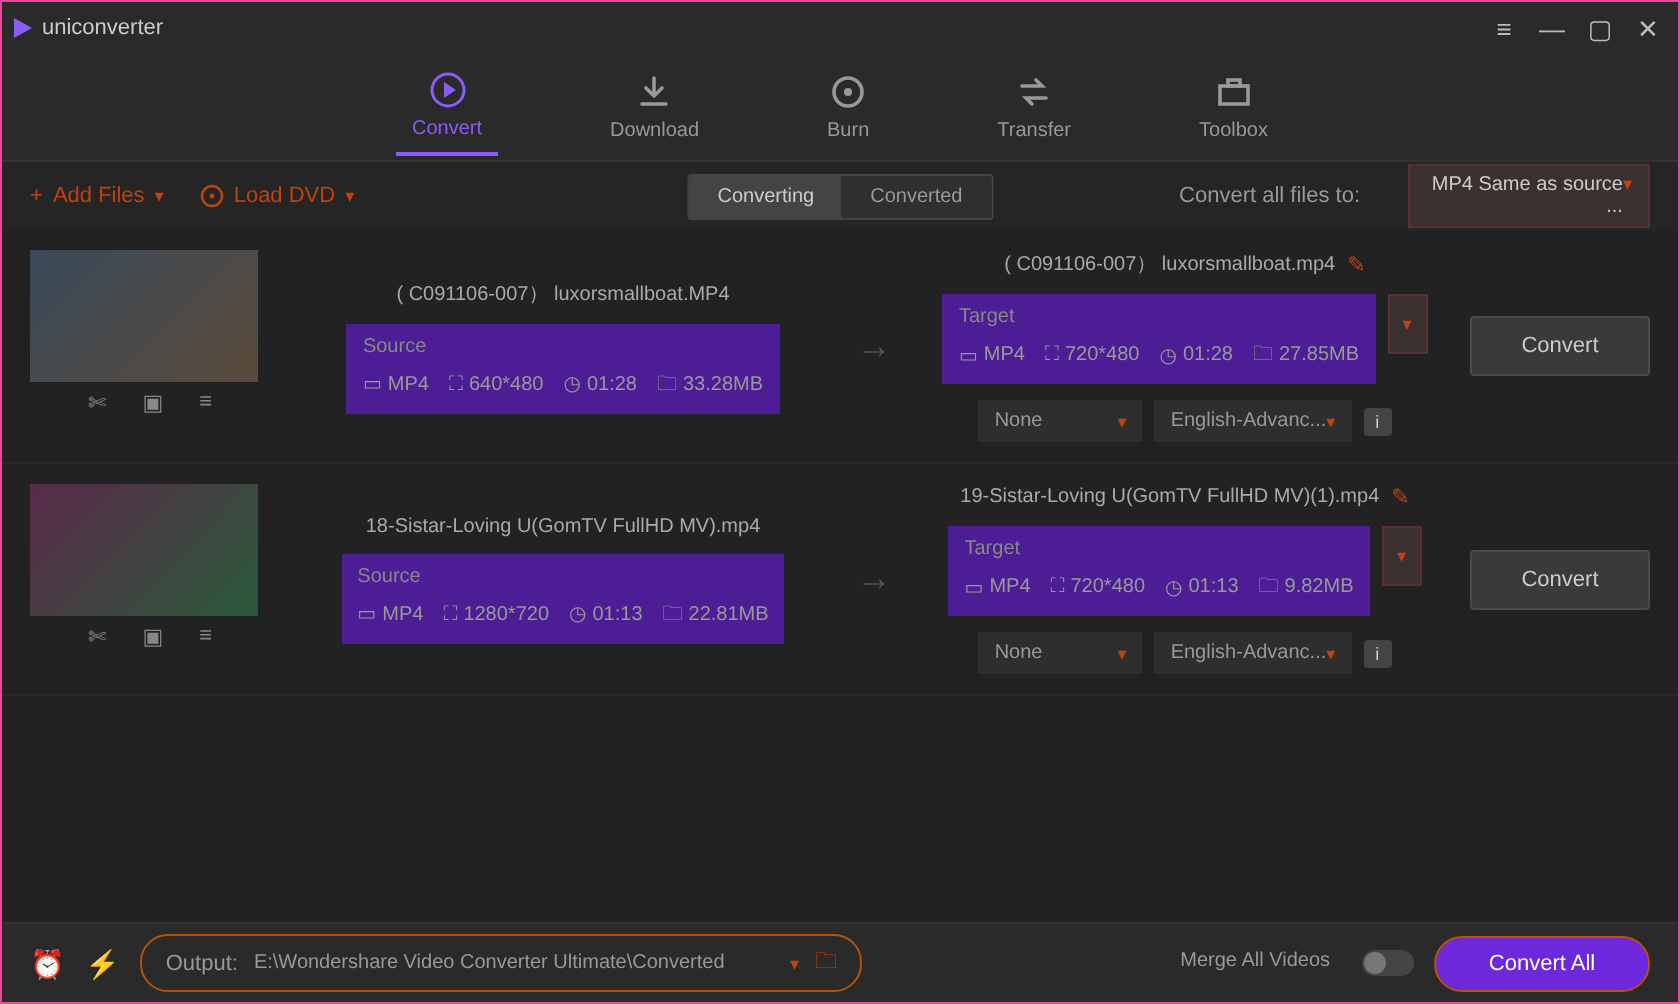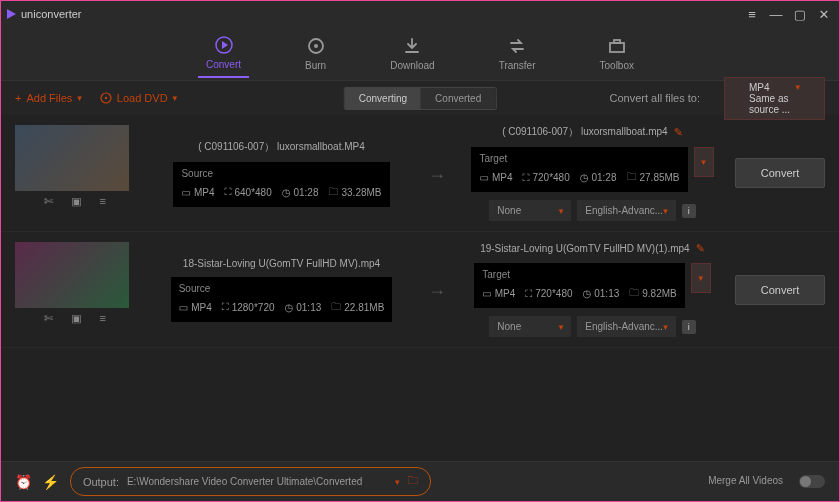--- a/index.html
+++ b/index.html
@@ -21,35 +21,35 @@
 .nav-icon { width: 20px; height: 20px; display: flex; align-items: center; justify-content: center; }
 .nav-label { font-size: 10px; }
 
 
 .toolbar { height: 34px; background: #252525; display: flex; align-items: center; padding: 0 14px; gap: 18px; position: relative; }
 .tl-btn { color: #c2410c; display: flex; align-items: center; gap: 5px; cursor: pointer; font-size: 11px; }
 .seg { position: absolute; left: 50%; transform: translateX(-50%); display: flex; border: 1px solid #444; border-radius: 2px; overflow: hidden; }
 .seg-btn { padding: 5px 14px; font-size: 10px; background: #2f2f2f; cursor: pointer; color: #999; }
 .seg-btn.active { background: #444; color: #ccc; }
 .convert-all-files { margin-left: auto; display: flex; align-items: center; gap: 24px; }
-.format-dd { background: #3a3030; border: 1px solid #5a3030; padding: 4px 24px; width: 101px; font-size: 10px; color: #ccc; display: flex; justify-content: space-between; cursor: pointer; }
+.format-dd { background: #3a3030; border: 1px solid #5a3030; padding: 4px 8px; width: 121px; font-size: 10px; color: #ccc; display: flex; justify-content: space-between; cursor: pointer; text-align: right; }
 
 
 .list { flex: 1; overflow: auto; background: #222; }
 .file-row { display: flex; padding: 10px 14px; gap: 10px; border-bottom: 1px solid #2a2a2a; align-items: flex-start; }
 .thumb-col { width: 120px; }
 .thumb { width: 114px; height: 66px; background: linear-gradient(135deg, #3a4a5a, #5a4a3a); position: relative; }
 .thumb2 { background: linear-gradient(135deg, #5a2a4a, #2a5a3a); }
 .thumb-tools { display: flex; justify-content: center; gap: 18px; margin-top: 4px; color: #888; }
 .thumb-tools span { cursor: pointer; }
 
 .panel-col { flex: 1; display: flex; align-items: center; gap: 6px; }
 .panel { flex: 1; display: flex; flex-direction: column; gap: 4px; align-items: center; }
 .file-name { font-size: 10px; color: #aaa; display: flex; align-items: center; gap: 6px; margin-bottom: 4px; }
-.info-box { background: #000000; padding: 6px 8px; display: flex; flex-direction: column; gap: 5px; }
+.info-box { background: #4c1d95; padding: 6px 8px; display: flex; flex-direction: column; gap: 5px; }
 .info-head { display: flex; justify-content: space-between; font-size: 10px; color: #888; }
 .info-body { display: flex; gap: 10px; font-size: 10px; color: #999; align-items: center; }
 .info-body .ic { display: flex; align-items: center; gap: 3px; }
 .dd-small { background: #2e2e2e; padding: 5px 8px; font-size: 10px; color: #999; display: flex; justify-content: space-between; align-items: center; cursor: pointer; min-width: 82px; }
 .arrow { color: #c2410c; font-size: 9px; }
 .arrow-big { font-size: 18px; color: #555; padding: 0 4px; }
 .convert-btn { width: 90px; height: 30px; background: #3a3a3a; border: 1px solid #4a4a4a; color: #ccc; display: flex; align-items: center; justify-content: center; cursor: pointer; font-size: 11px; border-radius: 2px; }
 .caret-box { width: 20px; height: 30px; background: #3a3030; border: 1px solid #5a3030; display: flex; align-items: center; justify-content: center; cursor: pointer; }
 .edit-ic { color: #c2410c; font-size: 11px; cursor: pointer; }
 .info-ic { width: 14px; height: 14px; background: #444; color: #ccc; font-size: 9px; display: flex; align-items: center; justify-content: center; cursor: pointer; border-radius: 2px; }
@@ -91,33 +91,33 @@
         <svg width="20" height="20" viewBox="0 0 20 20">
             <circle cx="10" cy="10" r="8" fill="none" stroke="#8b5cf6" stroke-width="1.5"></circle>
             <polygon points="8,6 8,14 14,10" fill="#8b5cf6"></polygon>
           </svg>
       </div>
       <span class="nav-label">Convert</span>
     </div>
     <div class="nav-item">
       <div class="nav-icon">
         <svg width="20" height="20" viewBox="0 0 20 20">
+            <path d="M10 3v9m0 0l-4-4m4 4l4-4M4 16h12" stroke="#999" stroke-width="1.8" fill="none" stroke-linecap="round"></path>
+          </svg>
+      </div>
+      <span class="nav-label">Download</span>
+    </div>
+    <div class="nav-item">
+      <div class="nav-icon">
+        <svg width="20" height="20" viewBox="0 0 20 20">
             <circle cx="10" cy="10" r="7" fill="none" stroke="#999" stroke-width="1.8"></circle>
             <circle cx="10" cy="10" r="2" fill="#999"></circle>
           </svg>
       </div>
       <span class="nav-label">Burn</span>
-    </div>
-    <div class="nav-item">
-      <div class="nav-icon">
-        <svg width="20" height="20" viewBox="0 0 20 20">
-            <path d="M10 3v9m0 0l-4-4m4 4l4-4M4 16h12" stroke="#999" stroke-width="1.8" fill="none" stroke-linecap="round"></path>
-          </svg>
-      </div>
-      <span class="nav-label">Download</span>
     </div>
     <div class="nav-item">
       <div class="nav-icon">
         <svg width="20" height="20" viewBox="0 0 20 20">
             <path d="M4 7h10l-3-3M16 13H6l3 3" stroke="#999" stroke-width="1.8" fill="none" stroke-linecap="round"></path>
           </svg>
       </div>
       <span class="nav-label">Transfer</span>
     </div>
     <div class="nav-item">
@@ -296,15 +296,16 @@
     <div class="output-box">
       <span>Output:</span>
       <input class="output-path" value="E:\Wondershare Video Converter Ultimate\Converted" style="">
       <span class="arrow">▾</span>
       <span style="color:#c2410c">🗀</span>
     </div>
     <div class="merge">
       <span>Merge All Videos</span>
       <div class="toggle"></div>
     </div>
+    <div class="convert-all">Convert All</div>
   </div>
 
 </div>
 
 </body></html>

